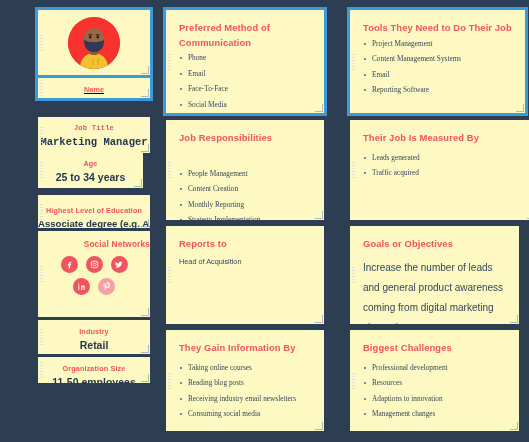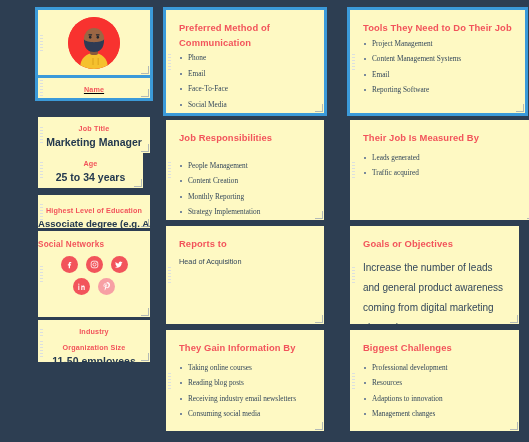--- a/index.html
+++ b/index.html
@@ -45,21 +45,21 @@
     margin-top:5px;line-height:1.1;
     white-space:nowrap;overflow:hidden;
   }
 
   
   .avatar-wrap{position:absolute;left:50%;top:50%;transform:translate(-50%,-50%);}
   .avatar{width:52px;height:52px;border-radius:50%;background:#f8322f;position:relative;overflow:hidden;}
 
   
   .social-title{
-    color:#f2545b;font-size:8.2px;font-weight:bold;text-align:left;
+    color:#f2545b;font-size:8.2px;font-weight:bold;text-align:right;
     padding-top:9px;letter-spacing:.2px;
   }
   .social-rows{margin-top:7px;}
   .social-row{display:flex;justify-content:center;gap:8px;margin-bottom:5px;}
   .sicon{
     width:17px;height:17px;border-radius:50%;background:#f2545b;
     display:flex;align-items:center;justify-content:center;
     color:#fff;
   }
   .sicon.faded{background:#f7a0a4;}
@@ -125,21 +125,21 @@
     <span class="drag-handle"></span>
     <div class="attr" style="padding-top:8px;">
       <div class="label">Name</div>
       <div class="value">Digital John</div>
     </div>
     <span class="resize-corner"></span>
   </div>
 
   <div class="card" style="left:38px;top:117px;width:112px;height:36px;">
     <span class="drag-handle"></span>
-    <div class="attr" style="padding-top:8px;">
+    <div class="attr" style="padding-top:8px;font-family:Liberation Mono, monospace;">
       <div class="label">Job Title</div>
       <div class="value">Marketing Manager</div>
     </div>
     <span class="resize-corner"></span>
   </div>
 
   <div class="card" style="left:38px;top:152px;width:105px;height:36px;">
     <span class="drag-handle"></span>
     <div class="attr" style="padding-top:8px;">
       <div class="label">Age</div>
@@ -198,21 +198,21 @@
 
   <div class="card" style="left:38px;top:320px;width:112px;height:34px;">
     <span class="drag-handle"></span>
     <div class="attr" style="padding-top:8px;">
       <div class="label">Industry</div>
       <div class="value">Retail</div>
     </div>
     <span class="resize-corner"></span>
   </div>
 
-  <div class="card" style="left:38px;top:336px;width:112px;height:26px;">
+  <div class="card" style="left:38px;top:357px;width:112px;height:26px;">
     <span class="drag-handle"></span>
     <div class="attr" style="padding-top:8px;">
       <div class="label">Organization Size</div>
       <div class="value">11-50 employees</div>
     </div>
     <span class="resize-corner"></span>
   </div>
 
   <div class="card sel" style="left:166px;top:10px;width:158px;height:103px;">
     <span class="drag-handle"></span>
@@ -225,21 +225,21 @@
         <li>Social Media</li>
       </ul>
     </div>
     <span class="resize-corner"></span>
   </div>
 
   <div class="card" style="left:166px;top:120px;width:158px;height:100px;">
     <span class="drag-handle"></span>
     <div class="content">
       <div class="c-title">Job Responsibilities</div>
-      <ul class="c-list" style="margin-top:16px;">
+      <ul class="c-list" style="margin-top:24px;">
         <li>People Management</li>
         <li>Content Creation</li>
         <li>Monthly Reporting</li>
         <li>Strategy Implementation</li>
       </ul>
     </div>
     <span class="resize-corner"></span>
   </div>
 
   <div class="card" style="left:166px;top:226px;width:158px;height:98px;">

